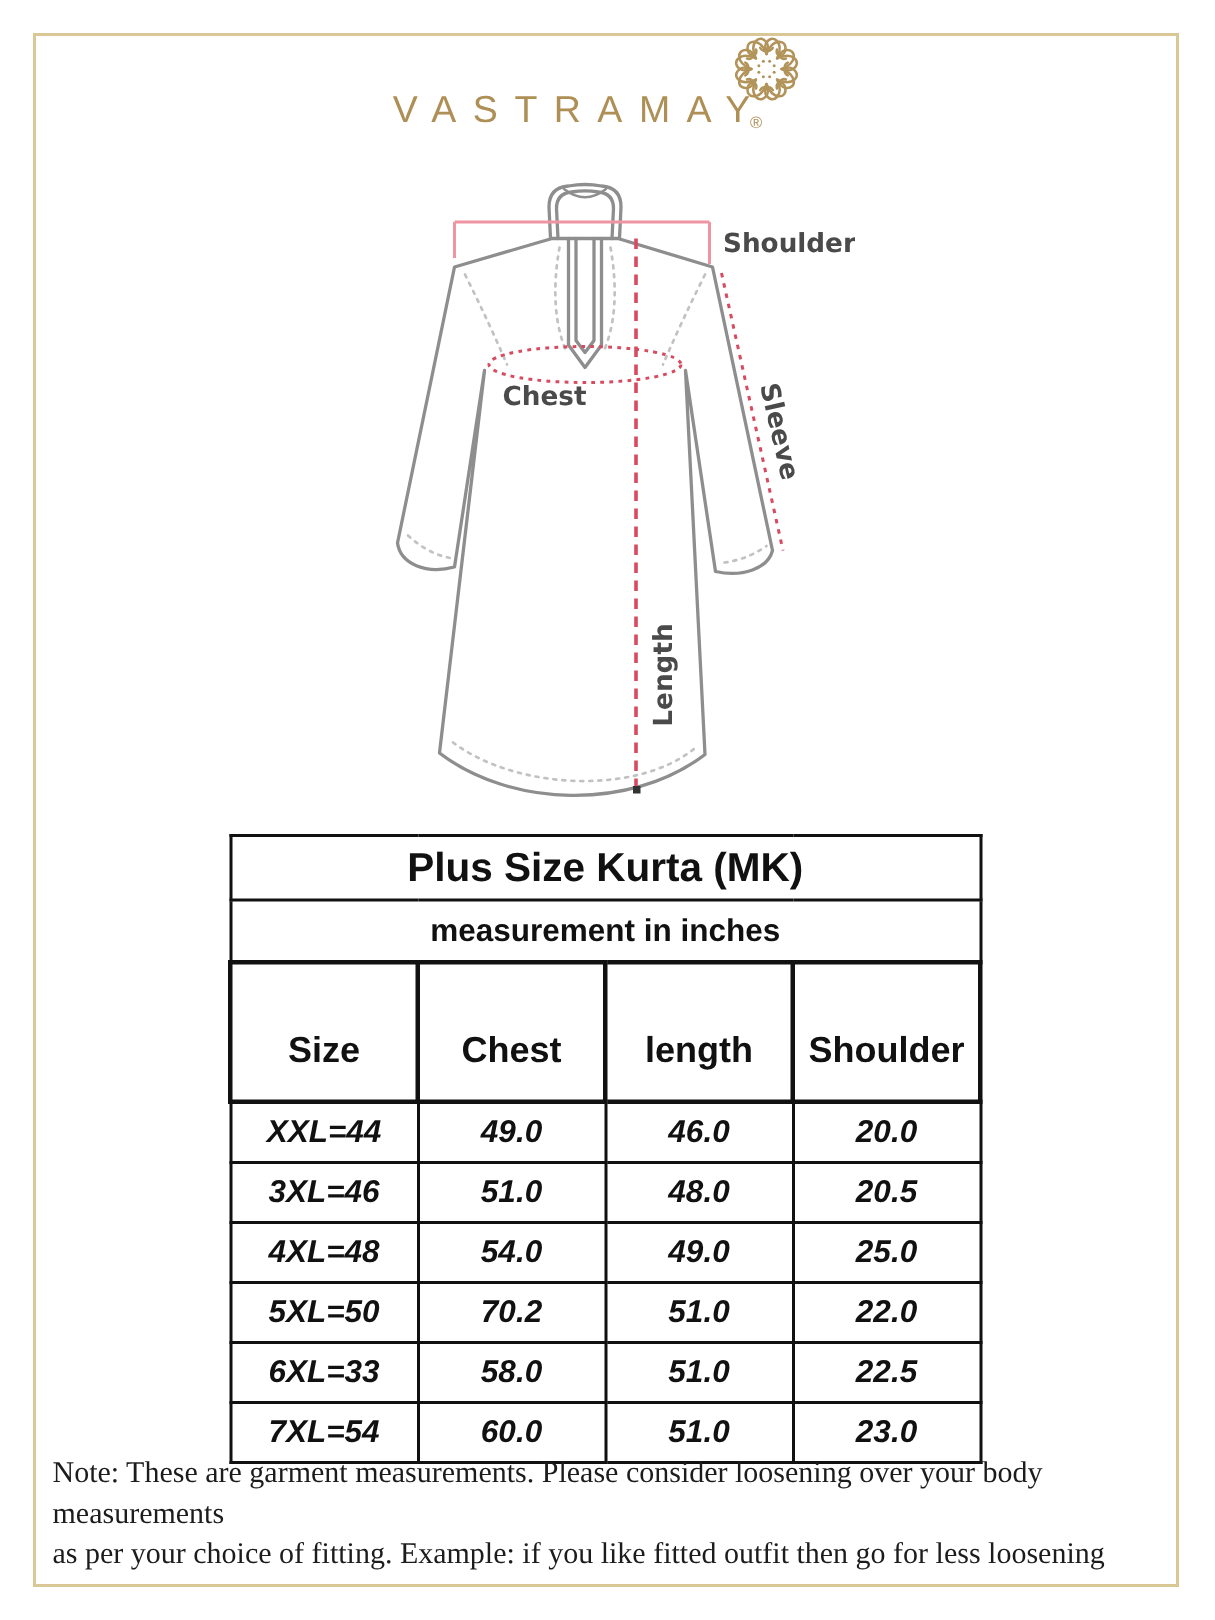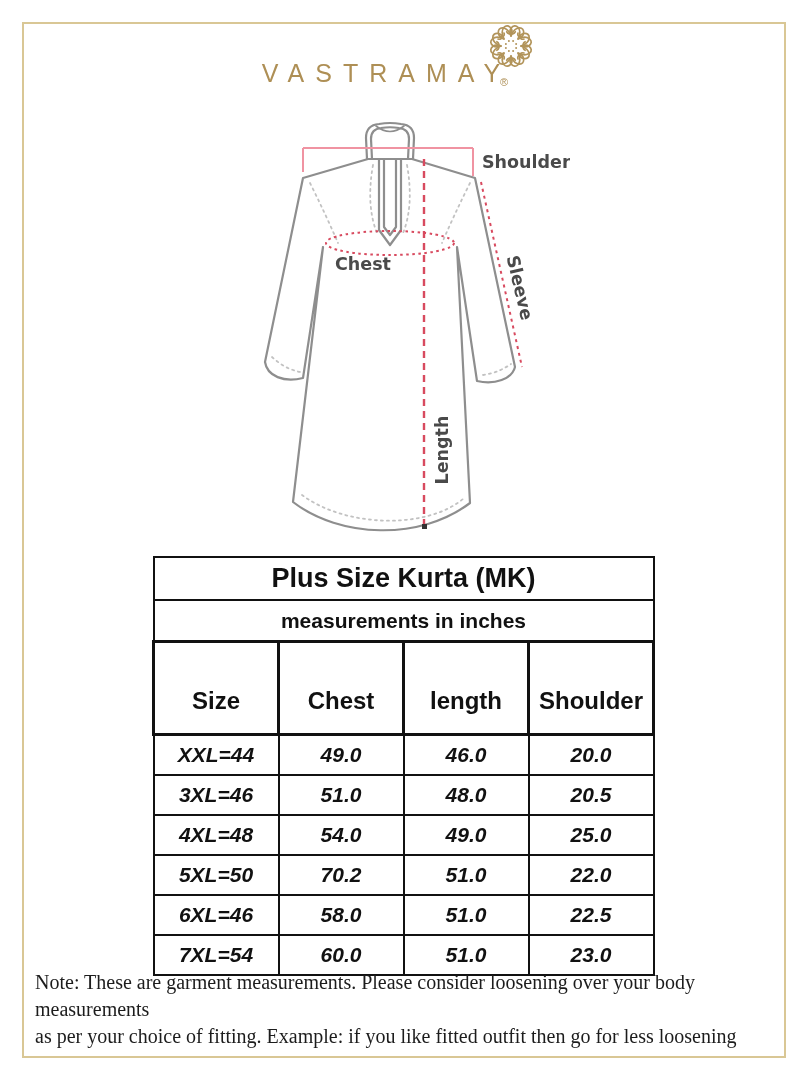--- a/index.html
+++ b/index.html
@@ -134,21 +134,21 @@
         <col style="width:25%">
         <col style="width:25%">
         <col style="width:25%">
         <col style="width:25%">
       </colgroup>
     <tbody>
       <tr>
         <td colspan="4" class="t-title">Plus Size Kurta (MK)</td>
       </tr>
       <tr>
-        <td colspan="4" class="t-sub">measurements in inches</td>
+        <td colspan="4" class="t-sub">measurement in inches</td>
       </tr>
       <tr class="t-head">
         <td>Size</td>
         <td>Chest</td>
         <td>length</td>
         <td>Shoulder</td>
       </tr>
       <tr class="t-row">
         <td>XXL=44</td>
         <td>49.0</td>
@@ -167,21 +167,21 @@
         <td>49.0</td>
         <td>25.0</td>
       </tr>
       <tr class="t-row">
         <td>5XL=50</td>
         <td>70.2</td>
         <td>51.0</td>
         <td>22.0</td>
       </tr>
       <tr class="t-row">
-        <td>6XL=46</td>
+        <td>6XL=33</td>
         <td>58.0</td>
         <td>51.0</td>
         <td>22.5</td>
       </tr>
       <tr class="t-row">
         <td>7XL=54</td>
         <td>60.0</td>
         <td>51.0</td>
         <td>23.0</td>
       </tr>

